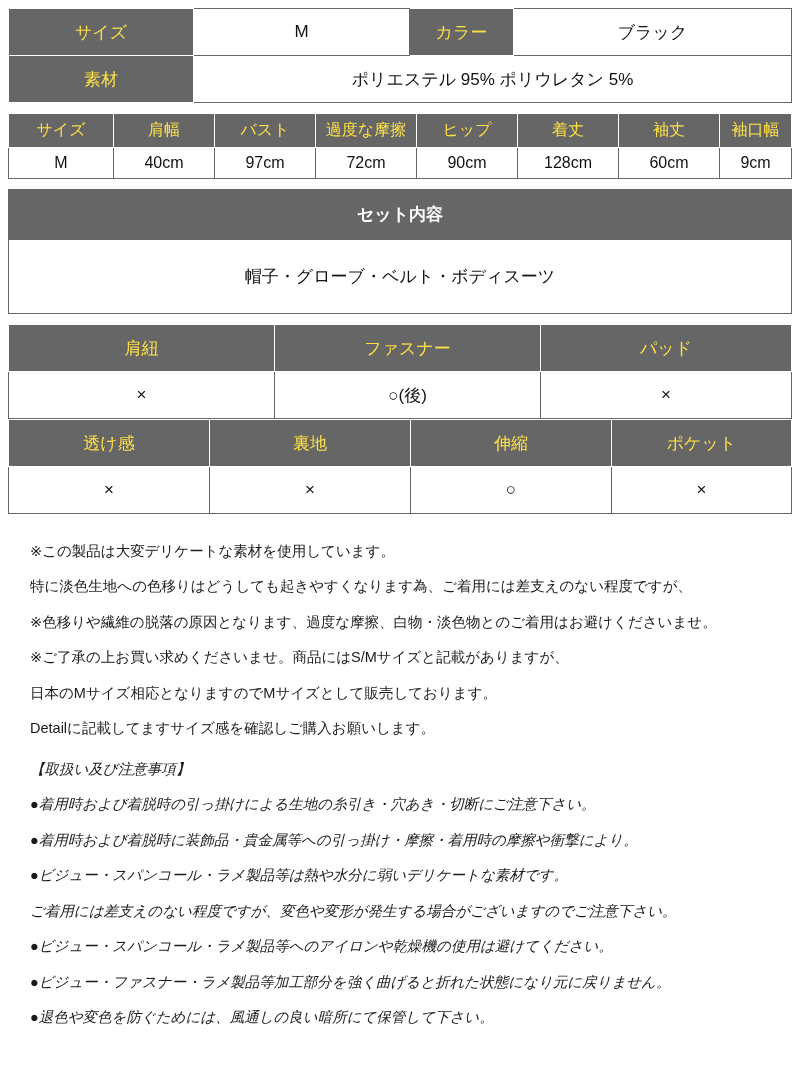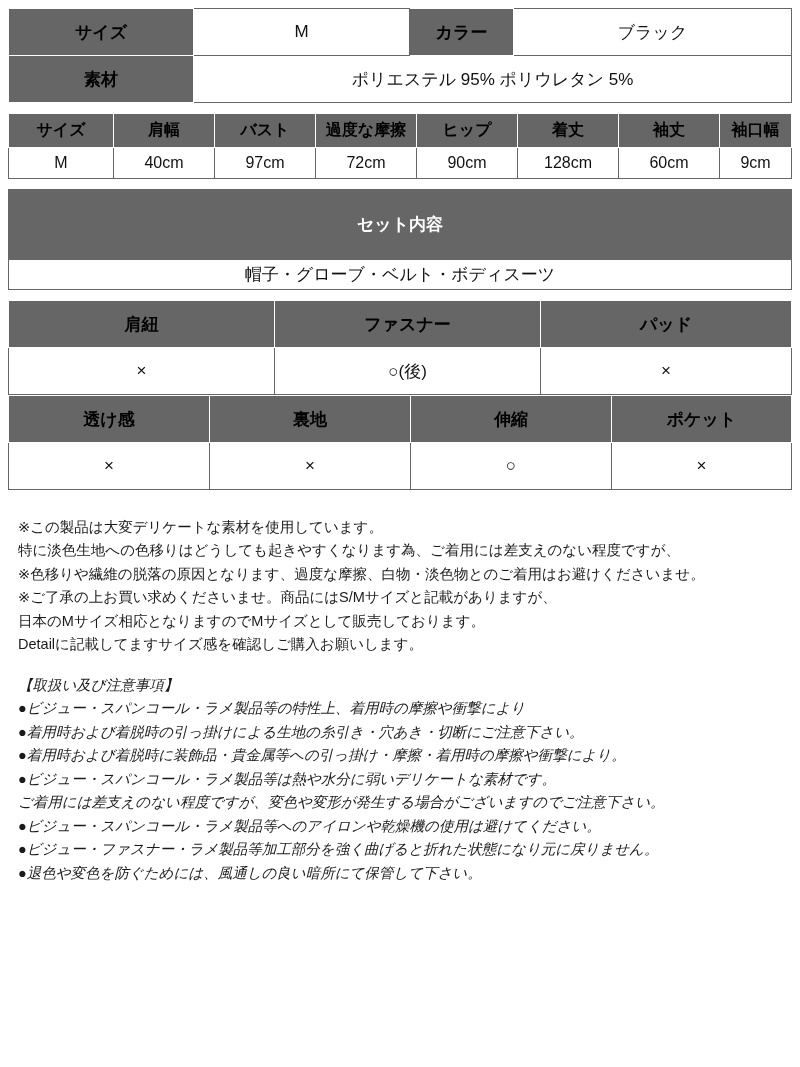--- a/index.html
+++ b/index.html
@@ -30,65 +30,65 @@
     border: 1px solid #ffffff;
     text-align: center;
     vertical-align: middle;
     font-size: 17px;
     padding: 9px 2px;
     background: #ffffff;
     color: #111111;
   }
   .hdr {
     background: #666666;
-    color: #000000;
-    font-weight: bold;
+    color: #fde047;
+    font-weight: normal;
   }
   .val {
     background: #ffffff;
     color: #111111;
     border: 1px solid #666666;
   }
   .t-spec td { height: 28px; }
   .gap { height: 10px; }
   .size-table td {
     font-size: 16px;
     padding: 6px 1px;
   }
   .size-table .hdr { font-size: 16px; }
   .set-title {
     background: #666666;
     color: #ffffff;
     font-weight: bold;
     font-size: 17px;
     text-align: center;
-    padding: 23px 0;
+    padding: 13px 0;
     border: 1px solid #666666;
   }
   .set-body {
     background: #ffffff;
     color: #111111;
     font-size: 17px;
     text-align: center;
-    padding: 3px 0;
+    padding: 25px 0;
     border: 1px solid #666666;
     border-top: none;
   }
   .mark {
     font-size: 17px;
   }
   .notes {
     margin-top: 26px;
     padding: 0 10px;
     font-size: 14.5px;
     line-height: 1.62;
     color: #1a1a1a;
   }
   .notes p {
-    margin: 0;
+    margin: 12px;
   }
   .notes .block2 {
     margin-top: 17px;
     font-style: italic;
   }
 </style>
 </head>
 <body>
 
 <div class="page">
@@ -180,21 +180,20 @@
     <div class="block1">
       <p>※この製品は大変デリケートな素材を使用しています。</p>
       <p>特に淡色生地への色移りはどうしても起きやすくなります為、ご着用には差支えのない程度ですが、</p>
       <p>※色移りや繊維の脱落の原因となります、過度な摩擦、白物・淡色物とのご着用はお避けくださいませ。</p>
       <p>※ご了承の上お買い求めくださいませ。商品にはS/Mサイズと記載がありますが、</p>
       <p>日本のMサイズ相応となりますのでMサイズとして販売しております。</p>
       <p>Detailに記載してますサイズ感を確認しご購入お願いします。</p>
     </div>
     <div class="block2">
       <p>【取扱い及び注意事項】</p>
-      <p>●ビジュー・スパンコール・ラメ製品等の特性上、着用時の摩擦や衝撃により</p>
       <p>●着用時および着脱時の引っ掛けによる生地の糸引き・穴あき・切断にご注意下さい。</p>
       <p>●着用時および着脱時に装飾品・貴金属等への引っ掛け・摩擦・着用時の摩擦や衝撃により。</p>
       <p>●ビジュー・スパンコール・ラメ製品等は熱や水分に弱いデリケートな素材です。</p>
       <p>ご着用には差支えのない程度ですが、変色や変形が発生する場合がございますのでご注意下さい。</p>
       <p>●ビジュー・スパンコール・ラメ製品等へのアイロンや乾燥機の使用は避けてください。</p>
       <p>●ビジュー・ファスナー・ラメ製品等加工部分を強く曲げると折れた状態になり元に戻りません。</p>
       <p>●退色や変色を防ぐためには、風通しの良い暗所にて保管して下さい。</p>
     </div>
   </div>
 

